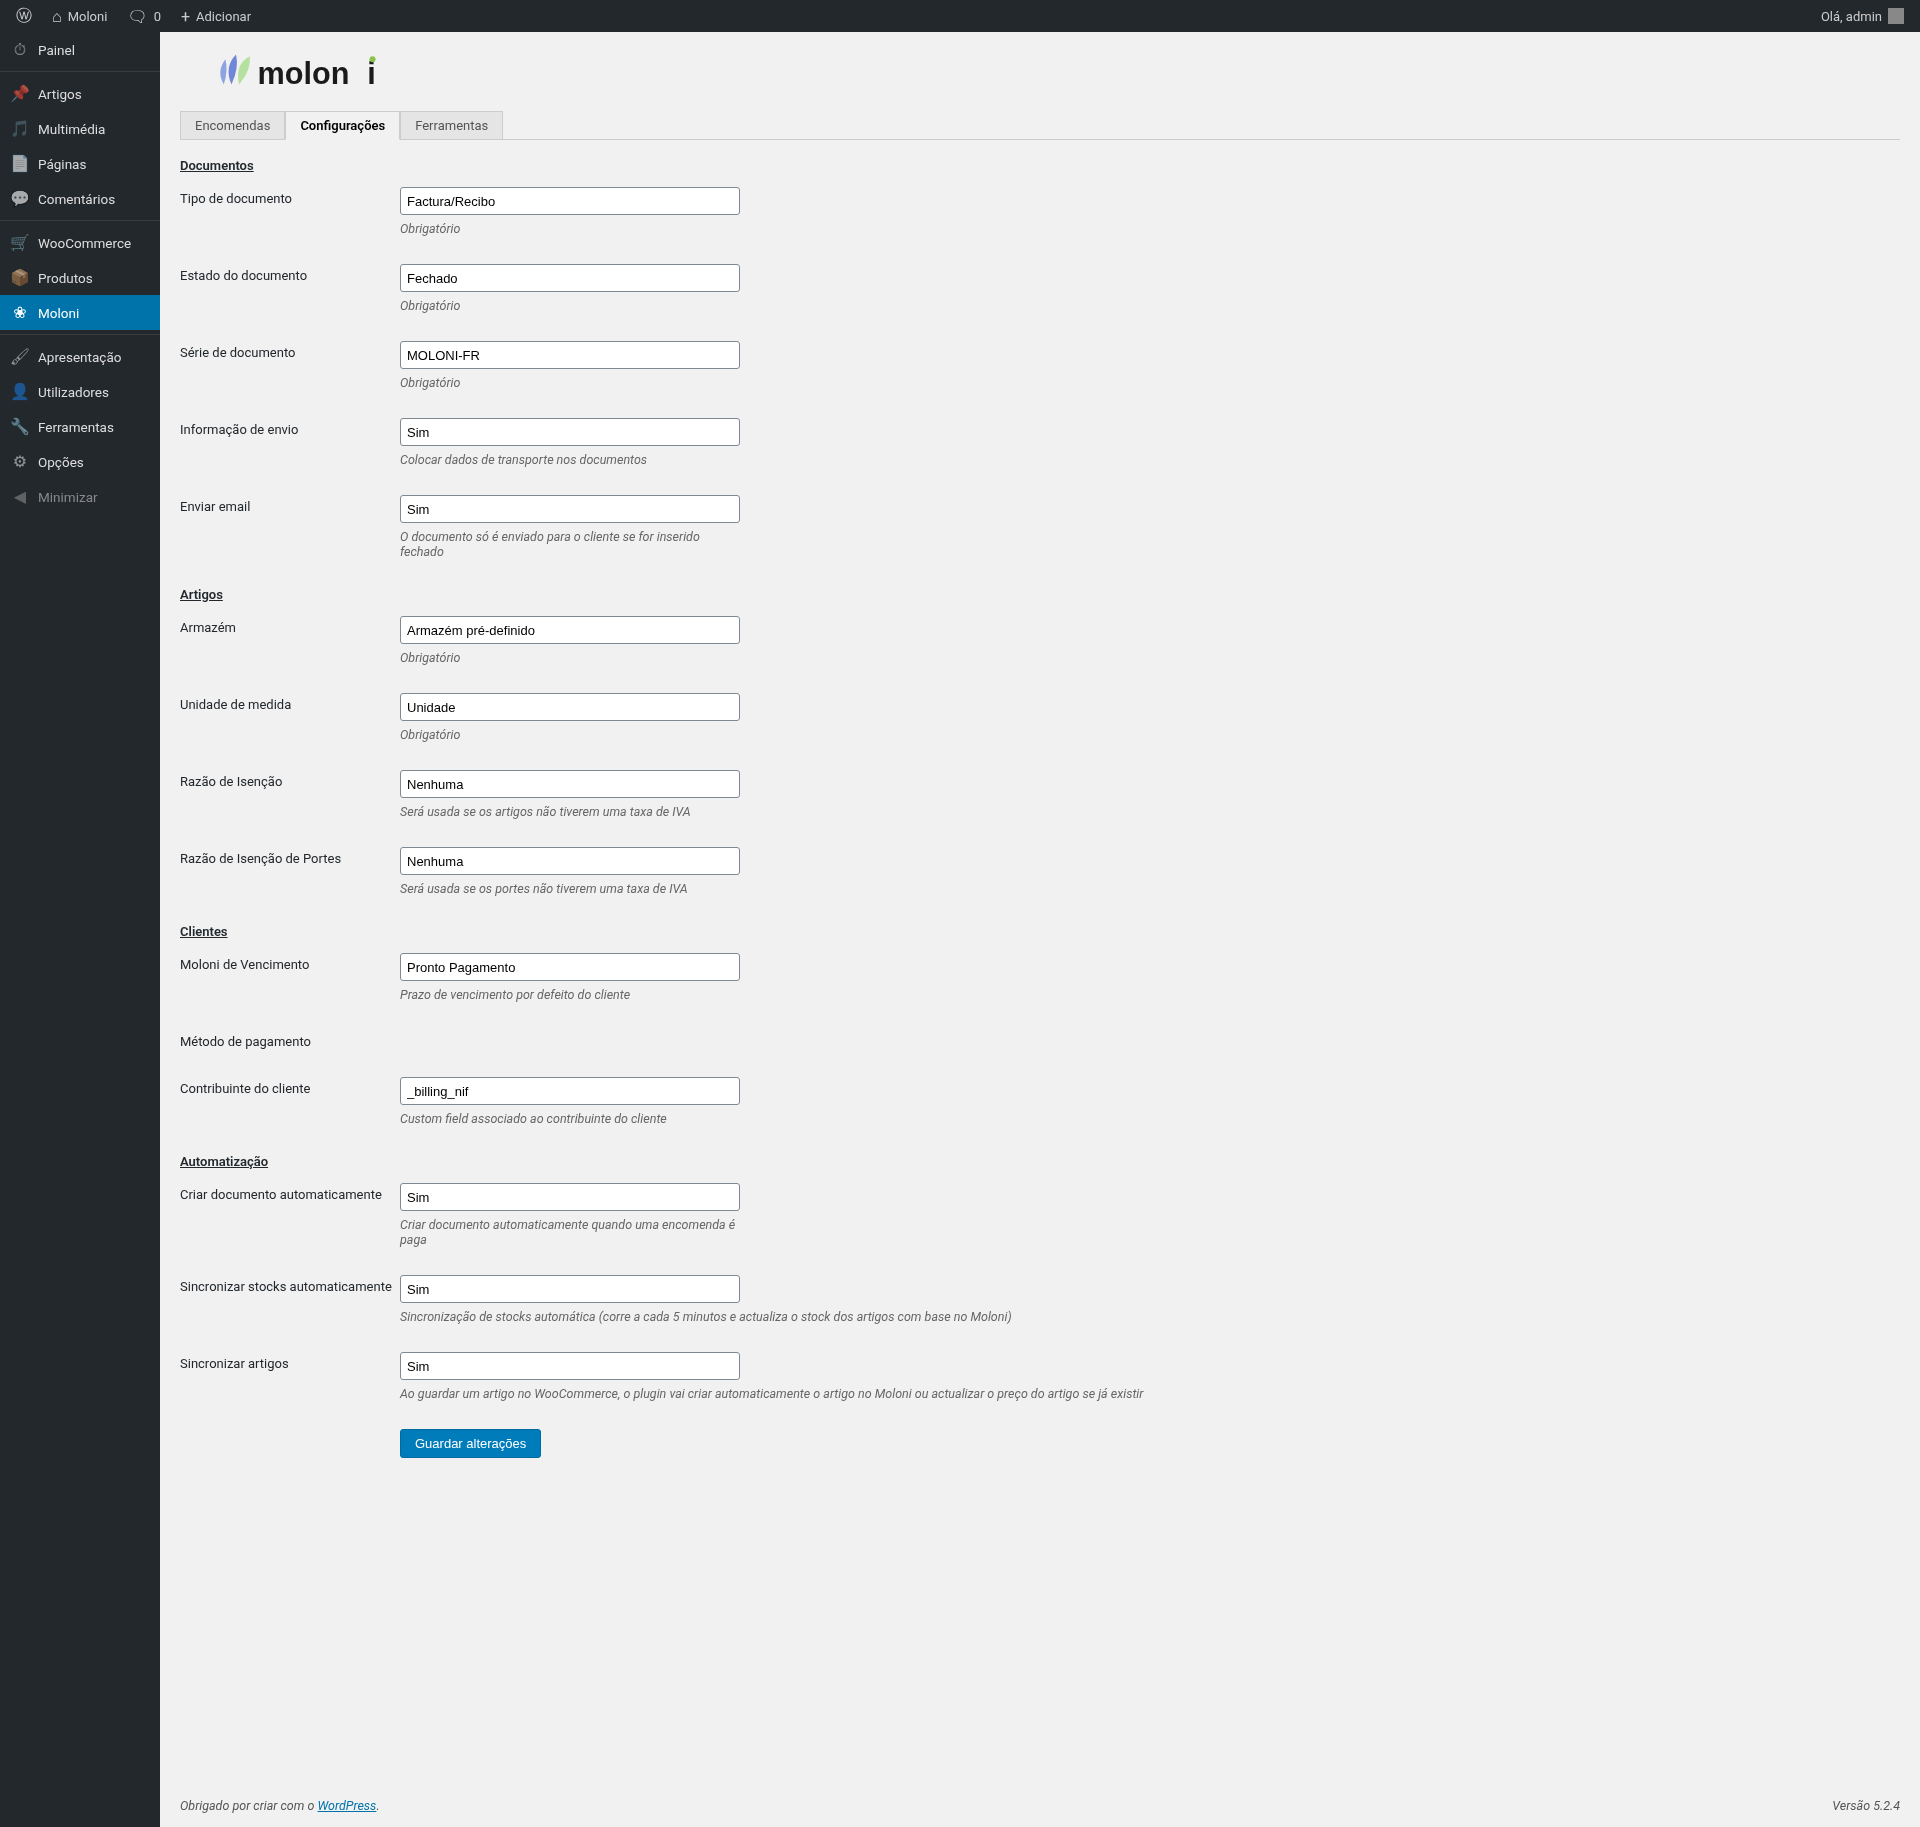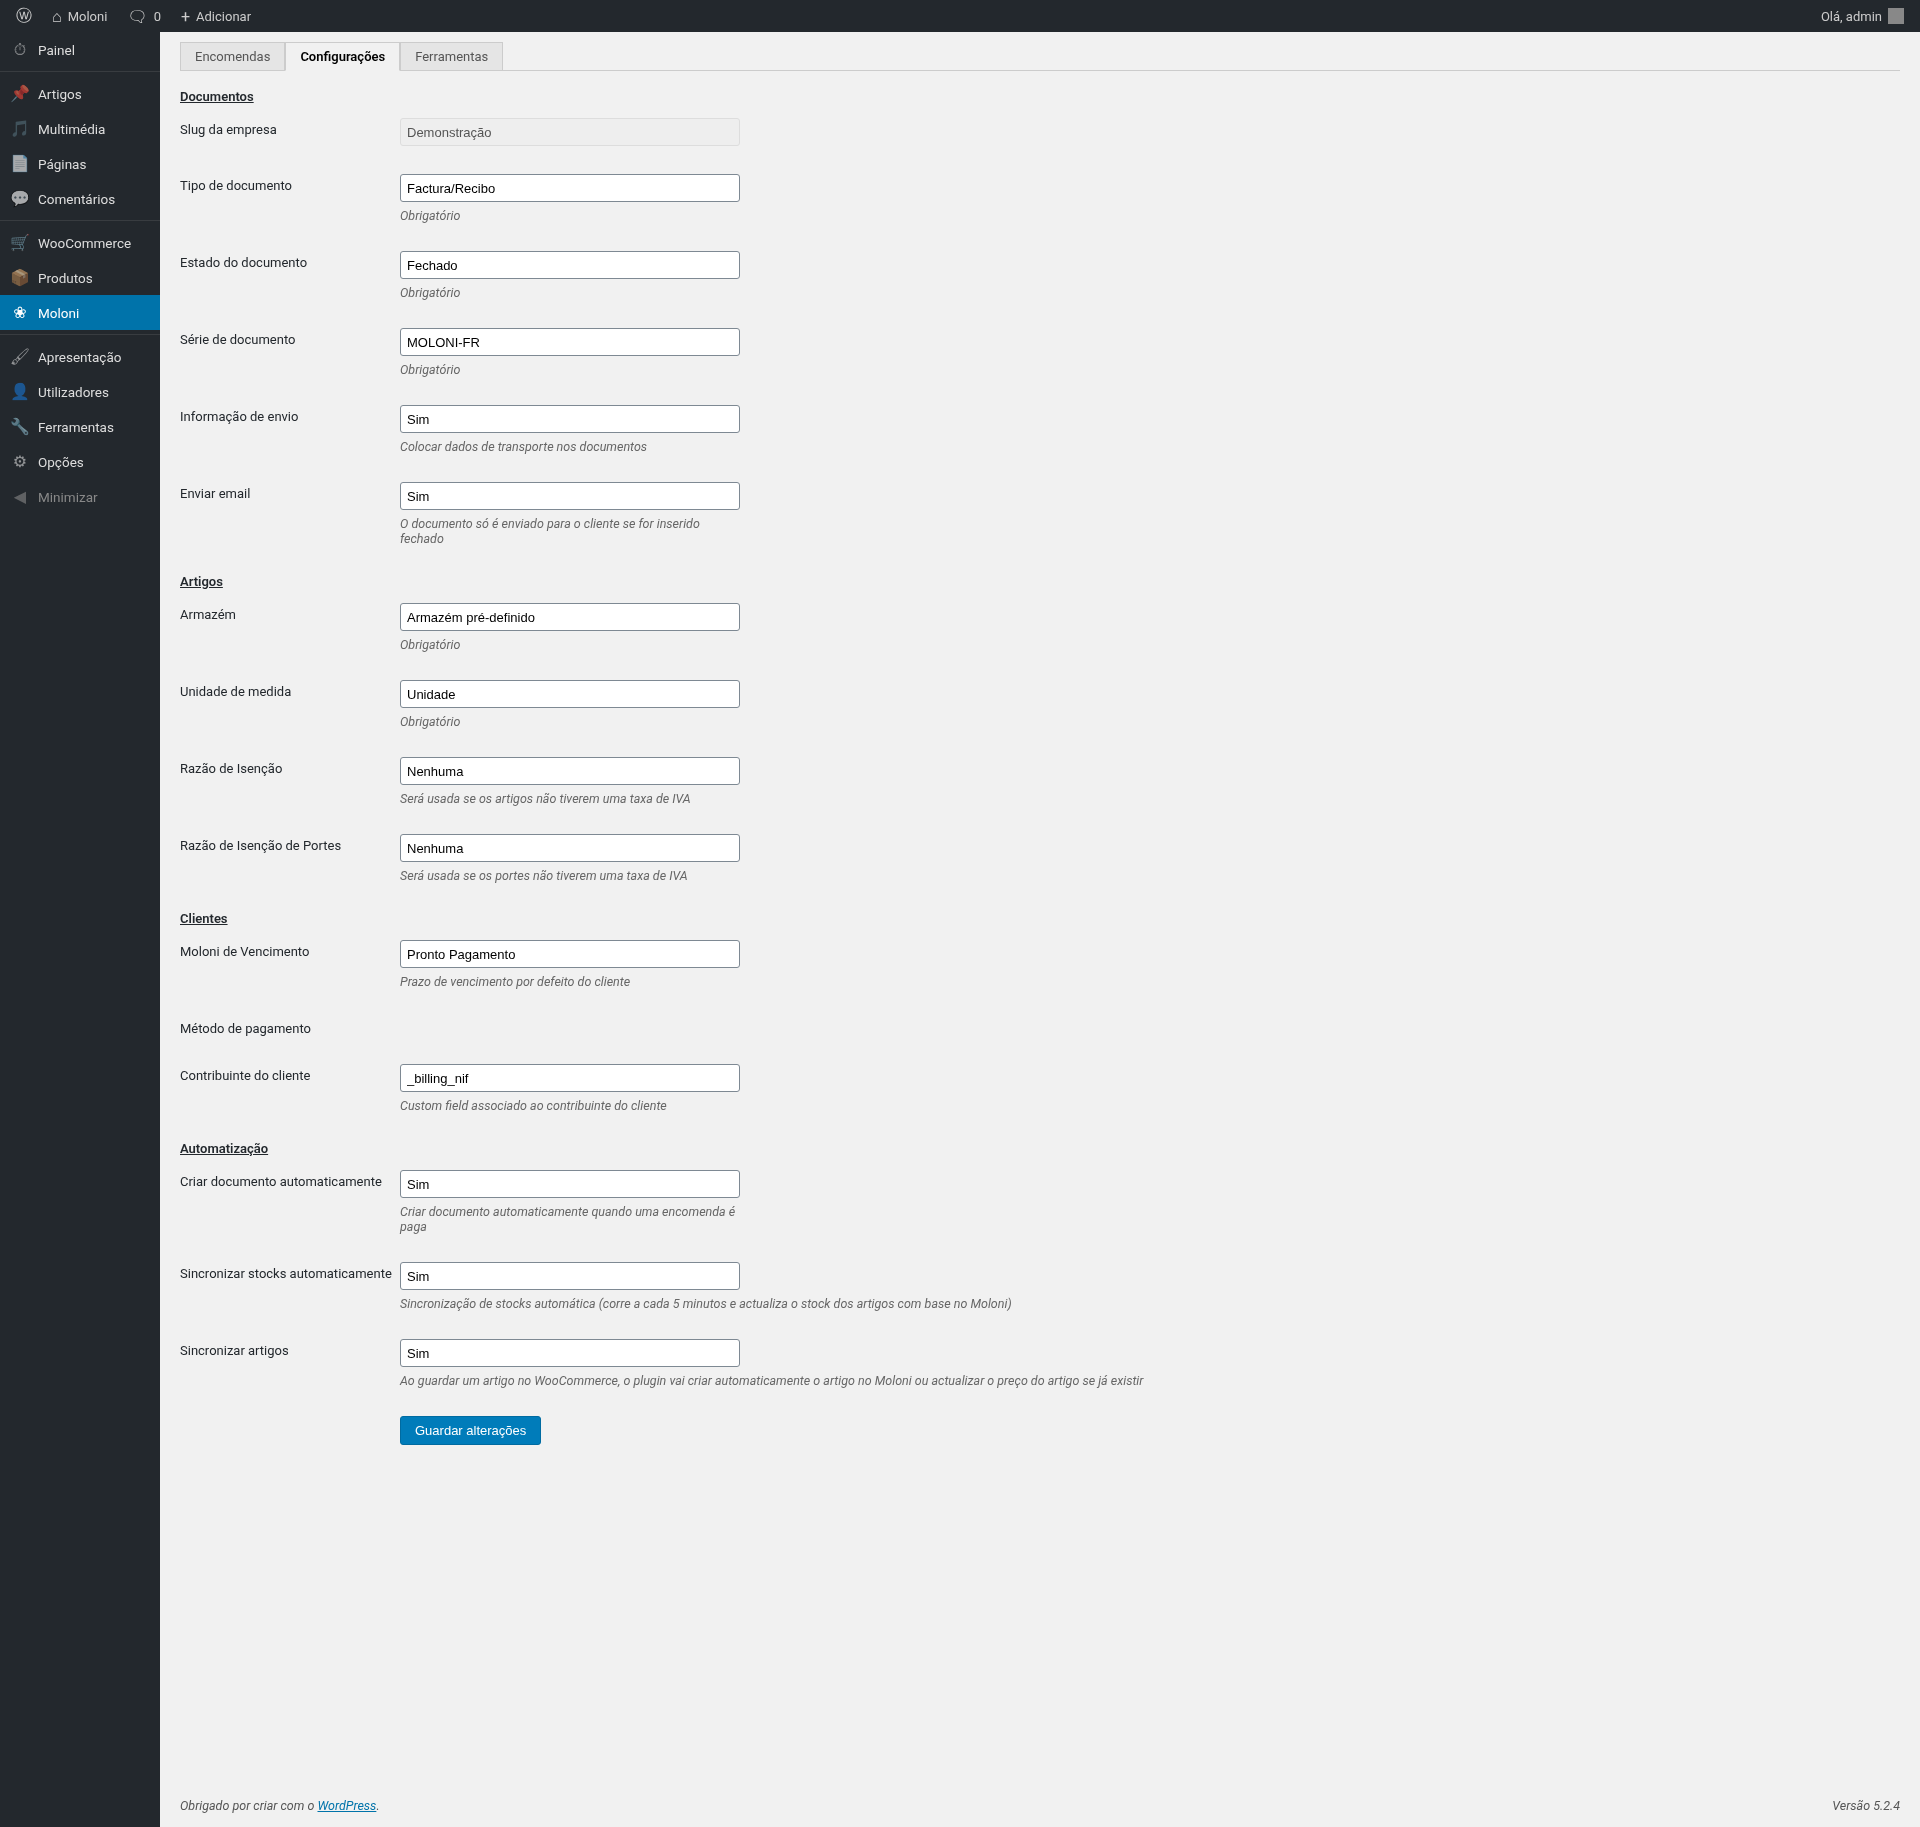--- a/index.html
+++ b/index.html
@@ -135,33 +135,42 @@
       </li>
       <li class="collapse">
         <span class="ico">◀</span>
         <span>Minimizar</span>
       </li>
     </ul>
 </nav>
 
 <main id="content">
 
+  <div class="logo-row">
+    <svg viewBox="0 0 300 60" width="290">
+      <g>
+
+        <path d="M18 45 Q8 28 20 12 Q24 26 18 45" fill="#8fa3e0"></path>
+        <path d="M28 45 Q18 22 34 6 Q38 24 28 45" fill="#6f87d6"></path>
+        <path d="M38 45 Q32 18 52 8 Q54 26 38 45" fill="#b5e0a0"></path>
+      </g>
+      <text x="62" y="44" font-family="Arial" font-size="40" font-weight="700" fill="#1a1a1a">molon</text>
+      <text x="205" y="44" font-family="Arial" font-size="40" font-weight="700" fill="#1a1a1a">i</text>
+      <circle cx="212" cy="12" r="4" fill="#8bc34a"></circle>
+    </svg>
+  </div>
 
   <div class="nav-tabs">
     <div class="tab">Encomendas</div>
     <div class="tab active">Configurações</div>
     <div class="tab">Ferramentas</div>
   </div>
 
   <h2 class="section">Documentos</h2>
 
-  <div class="form-row">
-    <div class="label">Slug da empresa</div>
-    <div class="control"><input type="text" readonly="" value="Demonstração" style=""></div>
-  </div>
 
   <div class="form-row">
     <div class="label">Tipo de documento</div>
     <div class="control">
       <select><option>Factura/Recibo</option></select>
       <div class="desc">Obrigatório</div>
     </div>
   </div>
 
   <div class="form-row">

